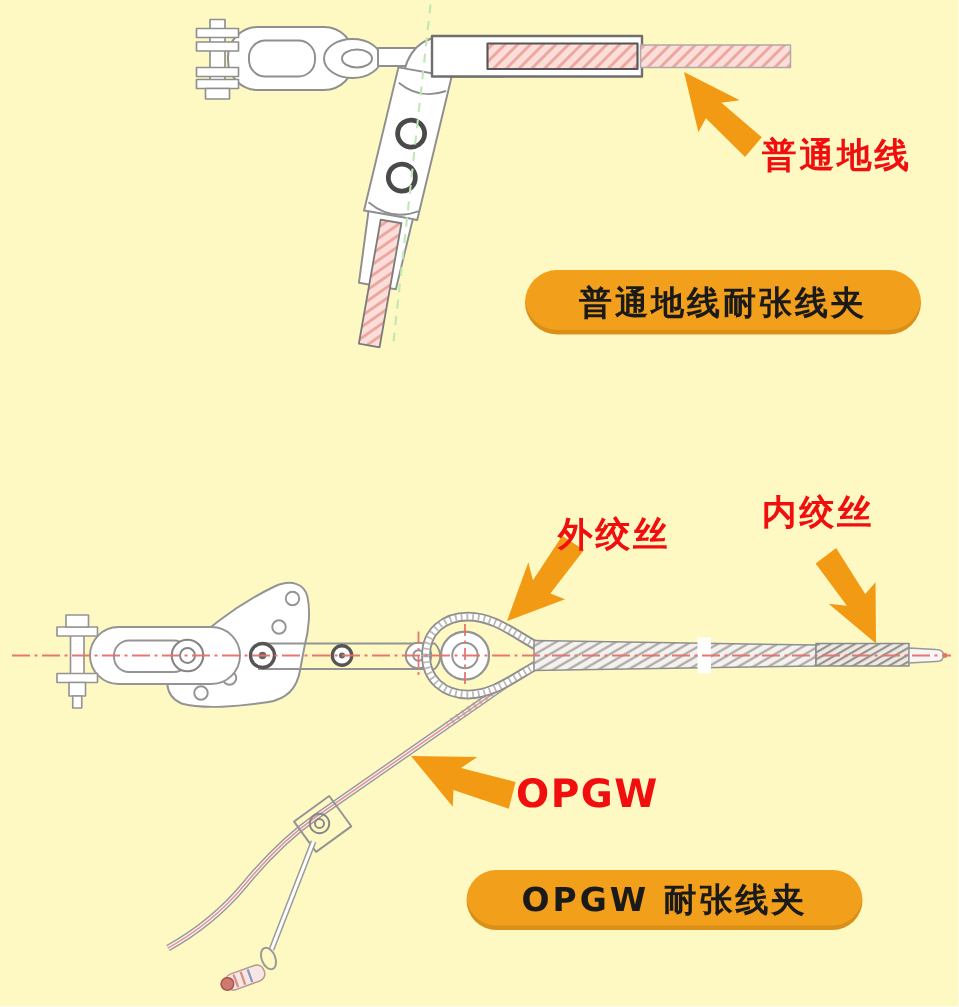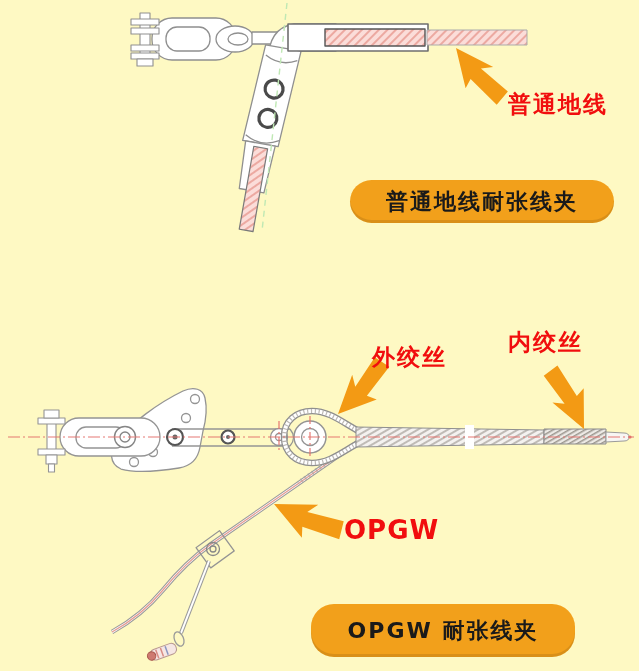--- a/index.html
+++ b/index.html
@@ -15,21 +15,21 @@
   }
   .callout.cjk23{font-size:23px;}
   .callout.latin{font-size:26px;letter-spacing:1px;}
   .badge{
     position:absolute;background:#F2A01B;color:#1A1A1A;font-weight:700;
     font-size:22px;text-align:center;white-space:nowrap;
     box-shadow:inset 0 -3px 0 rgba(0,0,0,0.10);
     display:flex;align-items:center;justify-content:center;letter-spacing:2px;
   }
   #badge-top{left:350px;top:180px;width:264px;height:43px;border-radius:22px;}
-  #badge-bottom{left:311px;top:604px;width:264px;height:53px;border-radius:23px;}
+  #badge-bottom{left:311px;top:580px;width:264px;height:40px;border-radius:23px;}
   #lbl-ground-wire{left:508px;top:92px;}
   #lbl-outer-strand{left:372px;top:331px;margin-top:14px;}
   #lbl-inner-strand{left:508px;top:330px;}
   #lbl-opgw{left:344px;top:516px;}
 </style>
 </head>
 <body>
 
 <div id="stage">
 

